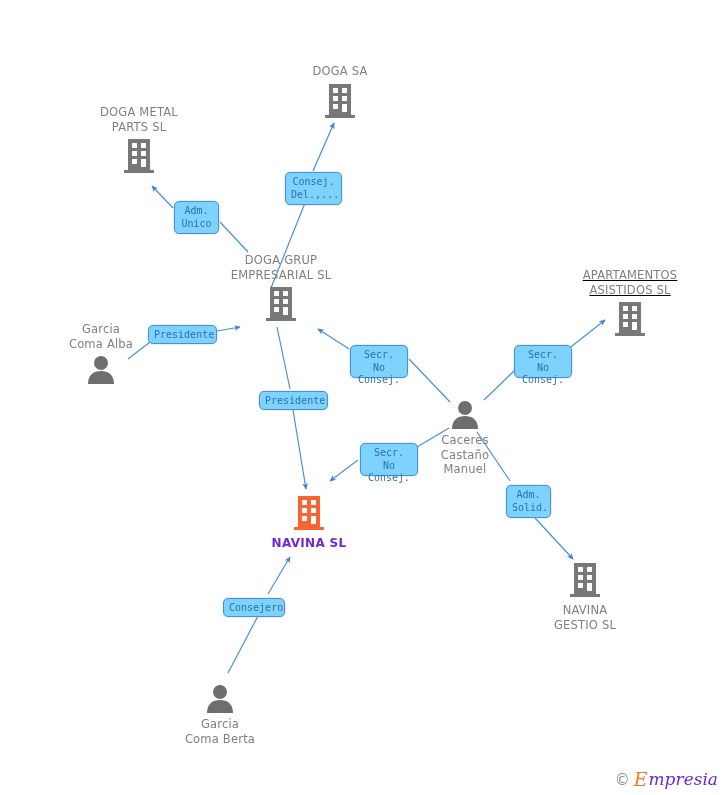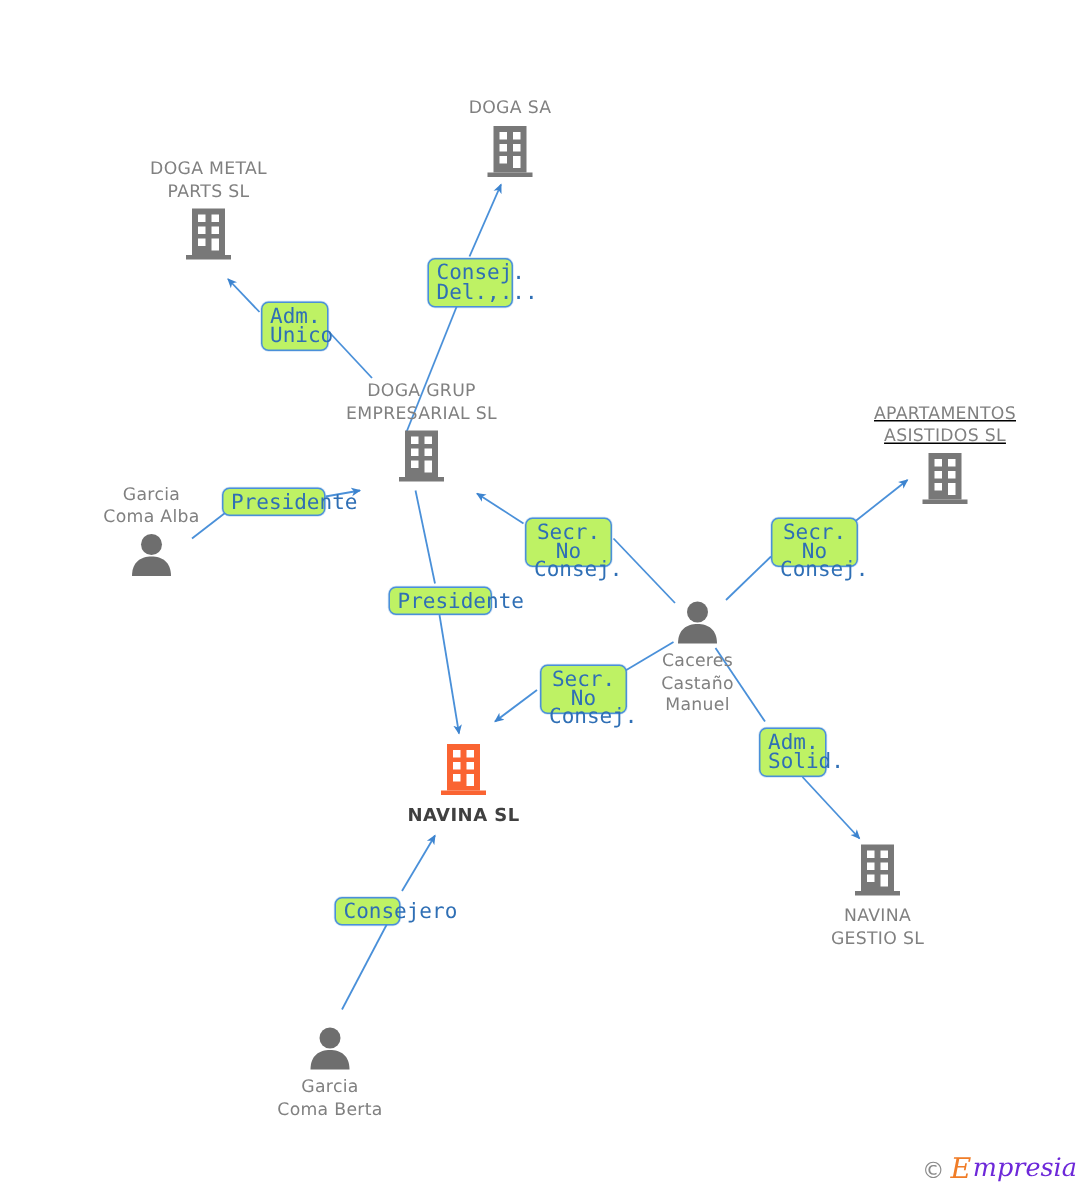--- a/index.html
+++ b/index.html
@@ -33,41 +33,41 @@
   }
   .node-caption {
     font-family: "DejaVu Sans", sans-serif;
     font-size: 11.5px;
     line-height: 14.5px;
     color: #808080;
     letter-spacing: 0.2px;
     white-space: pre-line;
   }
   .node-caption.focus {
-    color: #404040;
+    color: #6d28d9;
     font-weight: bold;
     font-size: 12px;
     letter-spacing: 0.3px;
   }
   .glyph {
     display: block;
     margin: 0 auto;
   }
   .cap-above { margin-bottom: 2px; }
   .cap-below { margin-top: 3px; }
 
   .edge-label {
     position: absolute;
     box-sizing: border-box;
-    background: #bef264;
+    background: #7dd3fc;
     border: 1px solid #4a90d9;
     border-radius: 5px;
     color: #2f6fb5;
     font-family: "DejaVu Sans Mono", monospace;
-    font-size: 14px;
+    font-size: 10px;
     line-height: 12.5px;
     text-align: center;
     padding: 3px 5px;
     white-space: pre-line;
     box-shadow: 0 0 0 0.5px rgba(74,144,217,0.25);
   }
 
   #watermark {
     position: absolute;
     right: 10px;
@@ -271,21 +271,21 @@
 
   <div class="edge-label" style="left:514px; top:345px; width:58px; height:33px;">Secr. No
 Consej.</div>
 
   <div class="edge-label" style="left:360px; top:443px; width:58px; height:33px;">Secr. No
 Consej.</div>
 
   <div class="edge-label" style="left:506px; top:485px; width:45px; height:33px;">Adm.
 Solid.</div>
 
-  <div class="edge-label" style="left:223px; top:598px; width:44px; height:19px;">Consejero</div>
+  <div class="edge-label" style="left:223px; top:598px; width:62px; height:19px;">Consejero</div>
 
   <div id="watermark">
     <span class="wm-c">©</span>
     <span class="wm-e">E</span>
     <span class="wm-rest">mpresia</span>
   </div>
 
 </div>
 
 </body></html>

